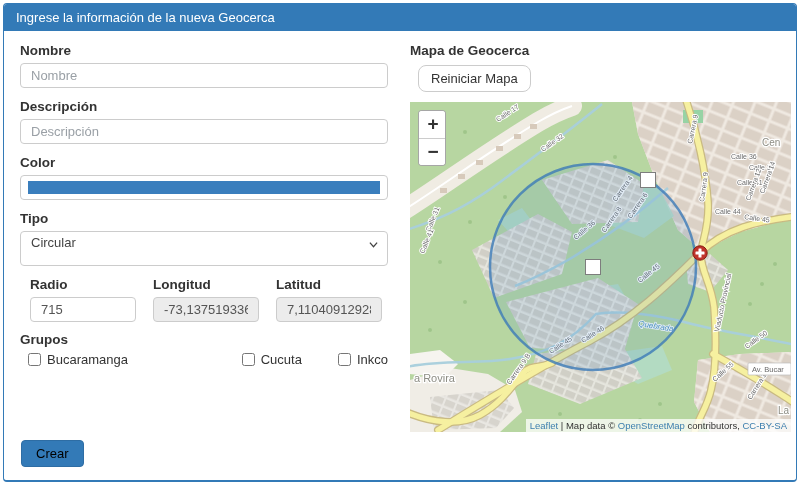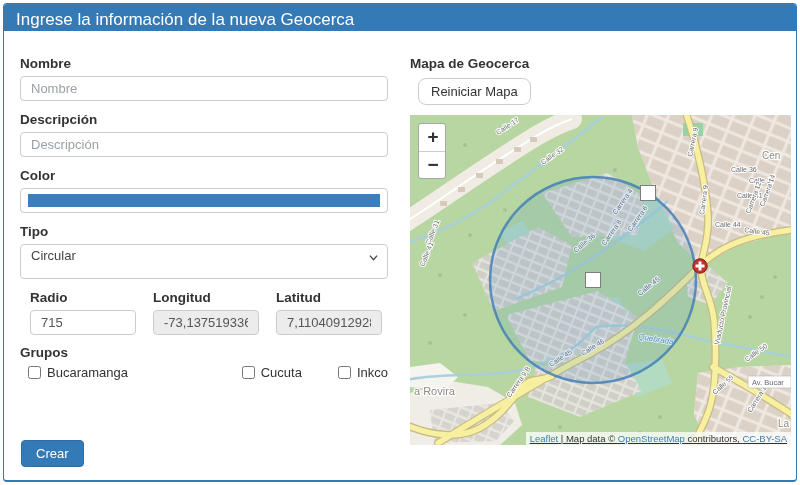--- a/index.html
+++ b/index.html
@@ -1,20 +1,20 @@
 <!DOCTYPE html>
 <html><head>
 <meta charset="utf-8">
 <style>
   * { box-sizing: border-box; margin: 0; padding: 0; }
   html,body { width:800px; height:485px; background:#fff; font-family:"Liberation Sans", sans-serif; }
   .panel { position:absolute; left:3px; top:3px; width:794px; height:479px;
            border:1px solid #337ab7; border-bottom-width:2px; border-radius:4px; background:#fff; overflow:hidden; }
-  .panel-header { background:#337ab7; color:#fff; font-size:17px; padding:6px 12px; height:27px; }
-  .panel-body { display:flex; padding:25px 16px; }
+  .panel-header { background:#337ab7; color:#fff; font-size:13px; padding:6px 12px; height:27px; }
+  .panel-body { display:flex; padding:12px 16px; }
   .col-left { width:368px; margin-right:22px; }
   .col-right { width:381px; }
 
   .flabel { display:block; font-size:13.5px; font-weight:bold; color:#333; margin:0 0 5px; }
   .fg { margin-bottom:11px; }
   .inp { width:100%; height:25px; border:1px solid #ccc; border-radius:4px; padding:2px 10px;
          font-size:13px; color:#555; font-family:"Liberation Sans", sans-serif; background:#fff; }
   .inp::placeholder { color:#9aa0a6; }
   .inp.dis { background:#ececec; color:#555; }
 
@@ -27,34 +27,34 @@
 
   .subrow { display:flex; gap:17px; margin:0 0 10px 10px; }
   .subcol { width:106px; }
 
   .chk-row { display:flex; margin-left:8px; align-items:center;gap:36px; }
   .chk-item { display:flex; align-items:center; font-size:13px; color:#333; }
   .chk-item input { width:13px; height:13px; margin-right:6px; }
   .chk-item.w1 { width:127px; } .chk-item.w2 { width:113px;justify-content:flex-end; }
 
   .btn-primary { position:absolute; left:17px; bottom:13px; background:#337ab7; border:1px solid #2e6da4;
-                 color:#ffffff; font-size:13px; padding:5px 14px; border-radius:4px; cursor:pointer;
+                 color:#000000; font-size:13px; padding:5px 14px; border-radius:4px; cursor:pointer;
                  font-family:"Liberation Sans", sans-serif; }
   .btn-default { display:inline-block; background:#fff; border:1px solid #ccc; color:#333; font-size:13px;
                  padding:5px 12px; border-radius:8px; margin:2px 8px 10px; cursor:pointer;
                  font-family:"Liberation Sans", sans-serif; }
 
   .map-wrap { position:relative; width:381px; height:330px; overflow:hidden; background:#b7d6a1; }
   .zoom-ctl { position:absolute; left:8px; top:8px; border:1px solid rgba(0,0,0,.35); border-radius:4px;
               overflow:hidden; background:#fff; width:28px; }
   .zoom-btn { display:block; width:28px; height:27px; text-align:center; font-size:19px; font-weight:bold;
               line-height:26px; color:#333; background:#fff; cursor:pointer; }
   .zoom-btn + .zoom-btn { border-top:1px solid #ccc; }
   .attrib { position:absolute; right:0; bottom:0; background:rgba(255,255,255,.75); font-size:9.5px;
-            color:#333; padding:1px 4px; white-space:nowrap;text-decoration:underline; }
+            color:#333; padding:1px 4px; white-space:nowrap; }
   .attrib .lnk { color:#3d7fae; }
 
   .slabel { font-size:7px; fill:#6a6a6a; stroke:#fff; stroke-width:2px; paint-order:stroke; }
   .plabel { font-size:11px; fill:#8d8d84; stroke:#fff; stroke-width:2.4px; paint-order:stroke; }
   .plabel.sm { font-size:10px; }
   .wlabel { font-size:8px; font-style:italic; fill:#4e93ba; stroke:#fff; stroke-width:1.6px; paint-order:stroke; }
 </style>
 </head>
 <body>
 

